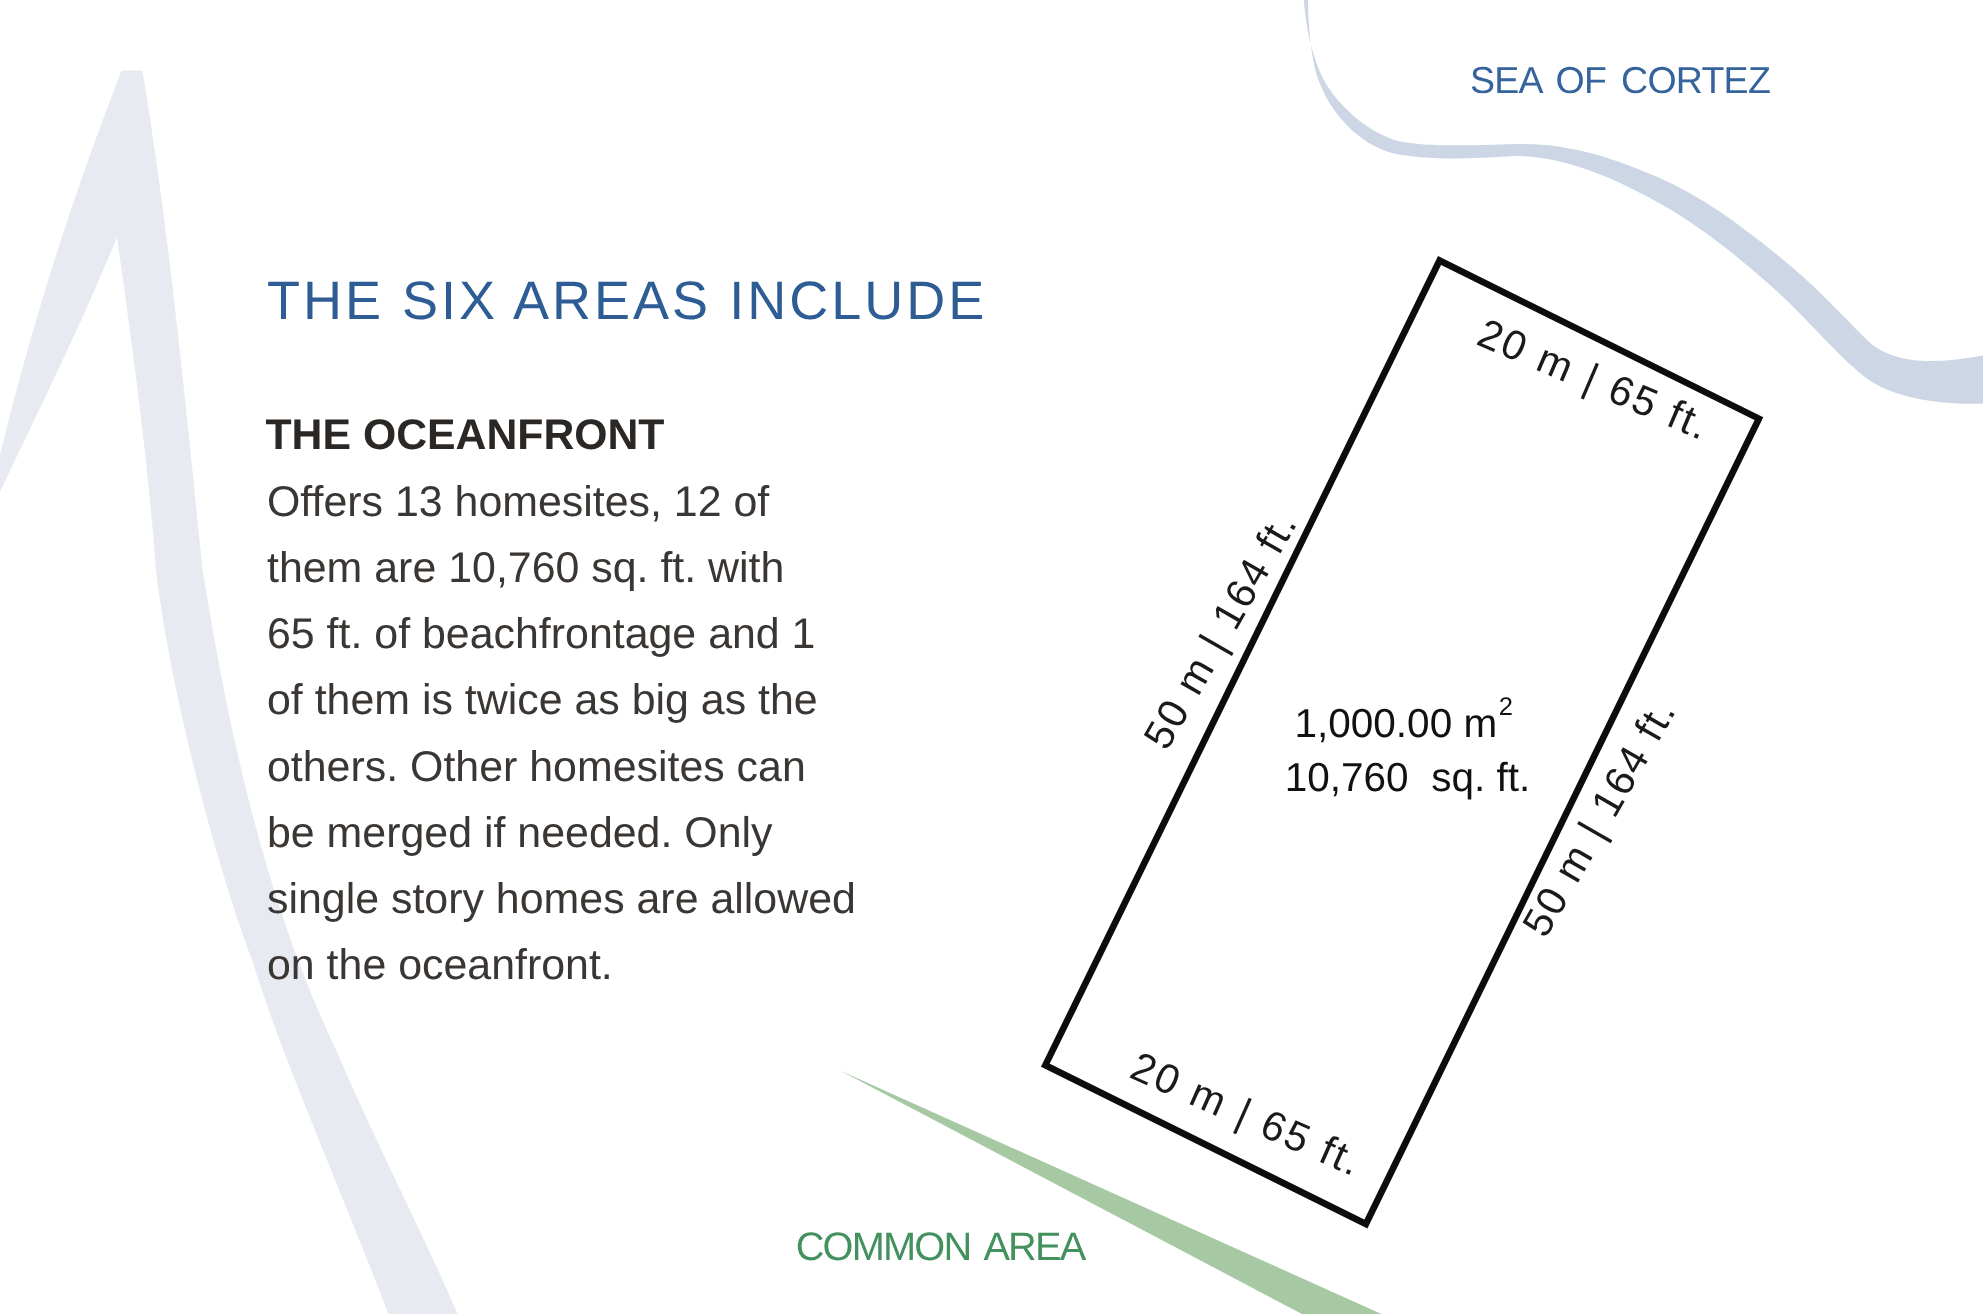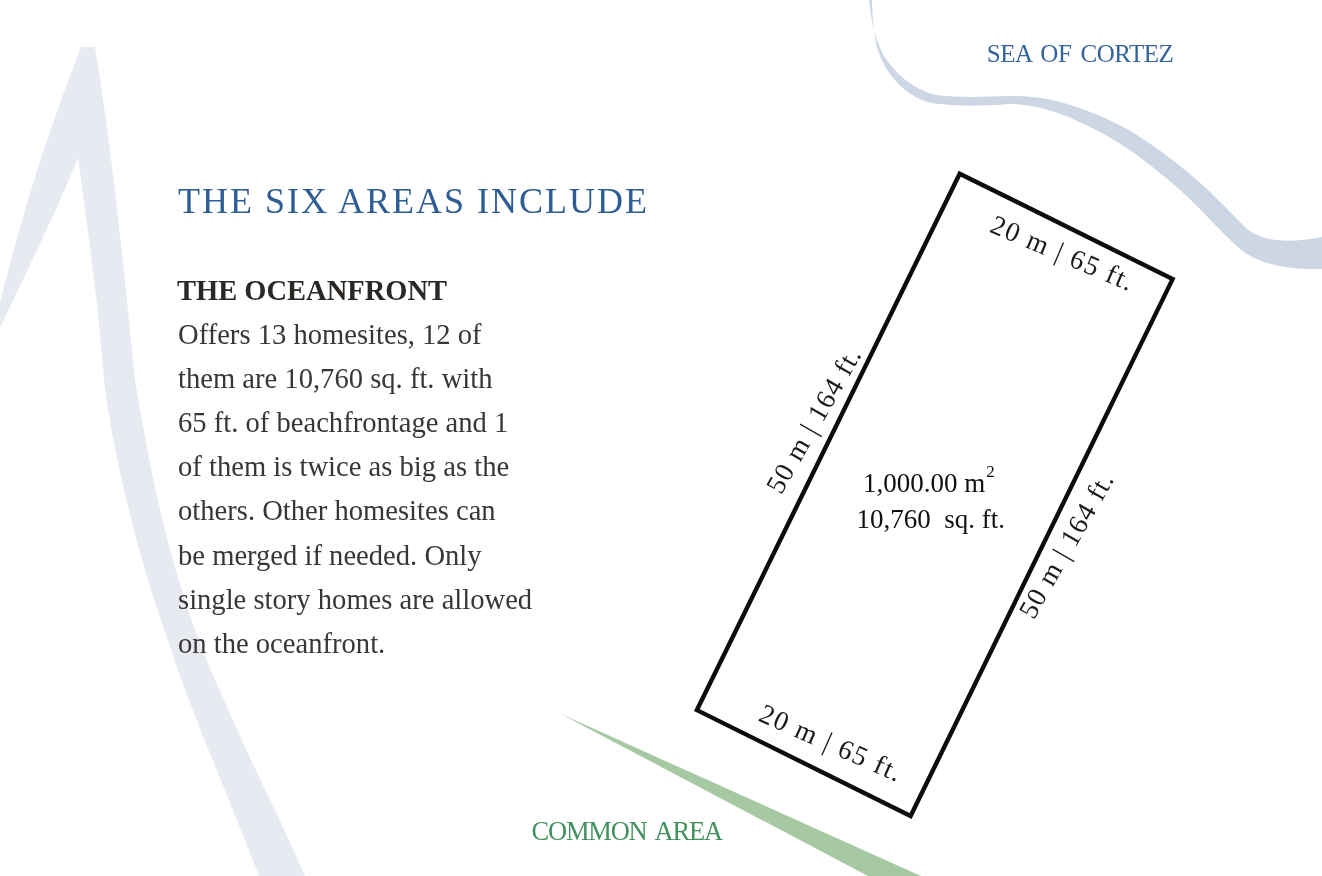--- a/index.html
+++ b/index.html
@@ -1,17 +1,17 @@
 <!DOCTYPE html>
 <html><head>
 <meta charset="utf-8">
 <style>
   html,body{margin:0;padding:0;background:#ffffff;}
   #page{position:relative;width:1322px;height:876px;overflow:hidden;background:#ffffff;
-        font-family:Liberation Serif, serif;}
+        font-family:Liberation Sans, sans-serif;}
   svg{display:block;}
 </style>
 </head>
 <body>
 <div id="page">
 <svg width="1322" height="876" viewBox="0 0 1322 876">
 
   <rect x="0" y="0" width="1322" height="876" fill="#ffffff"></rect>
 
   <path fill="#e7eaf1" d="M 81,47 L 95,47

